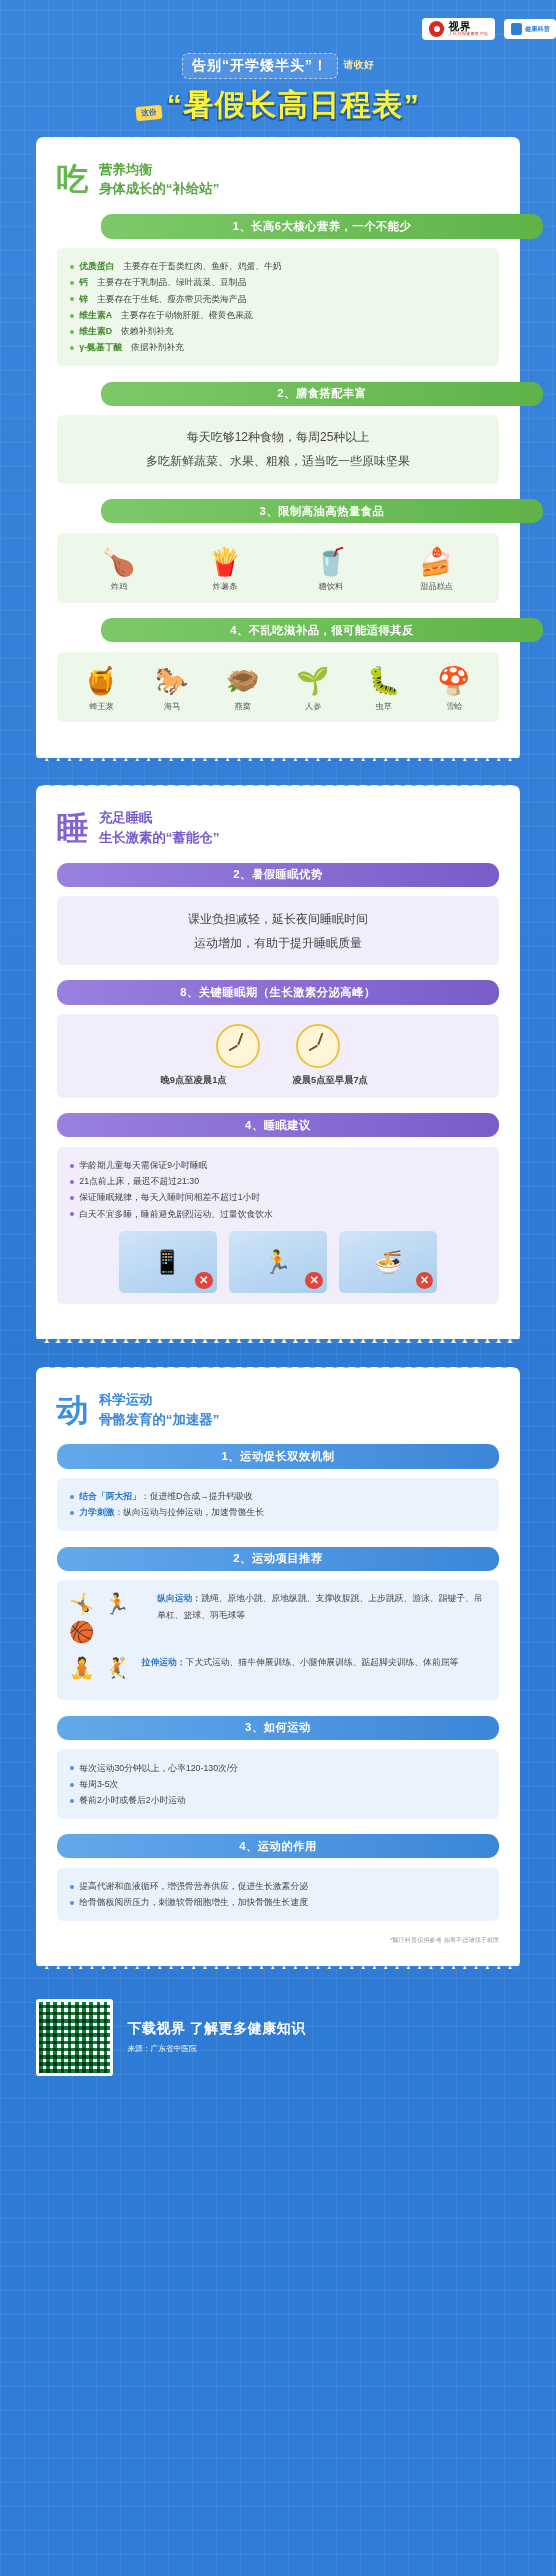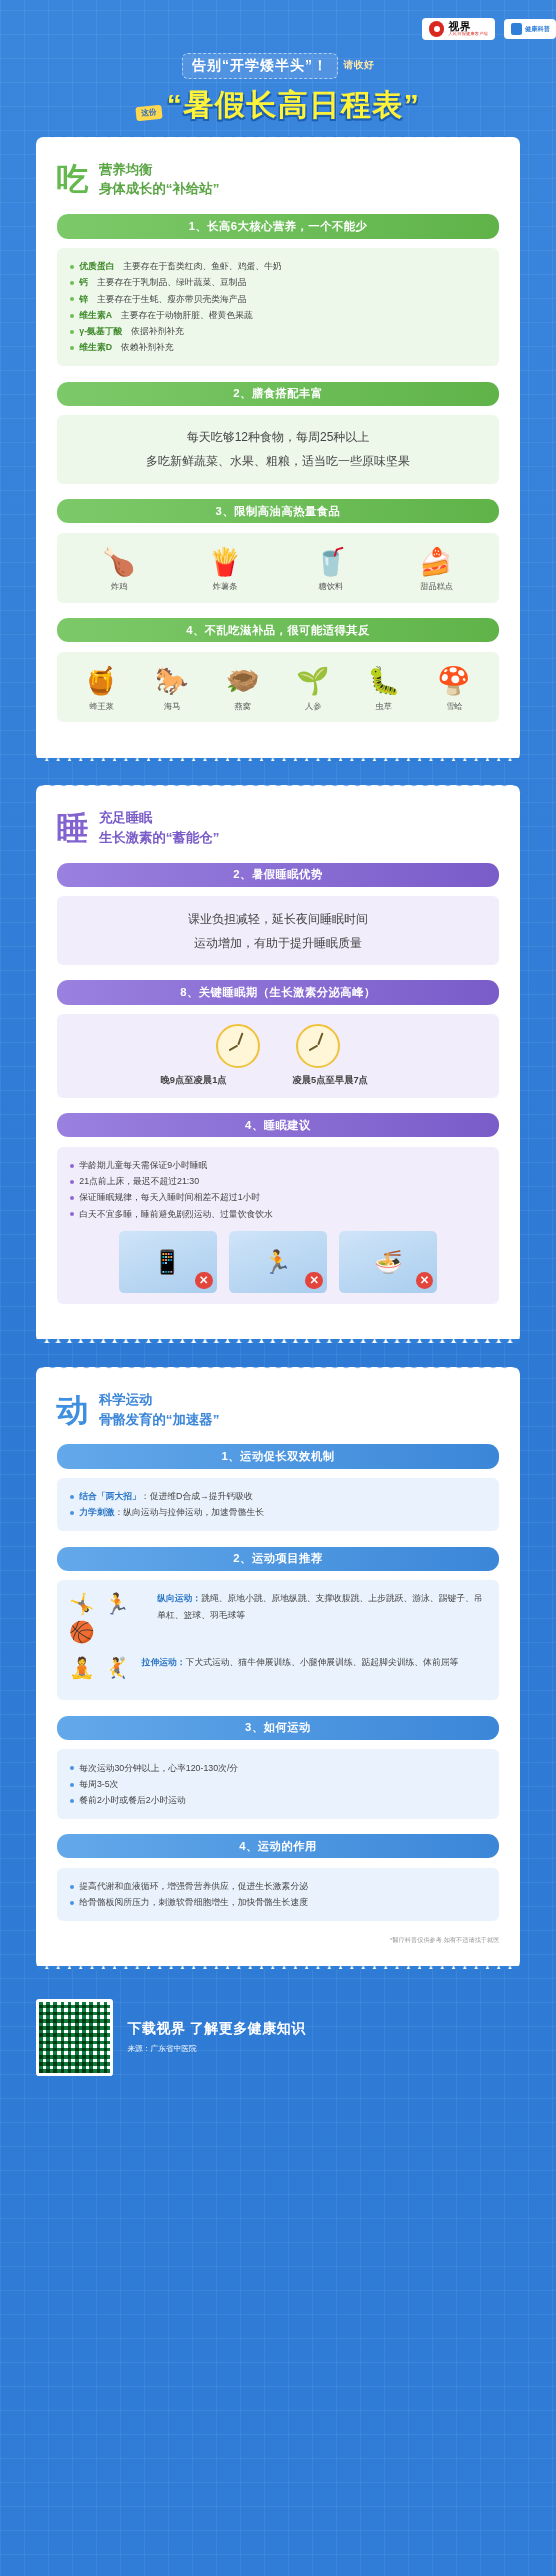--- a/index.html
+++ b/index.html
@@ -160,21 +160,21 @@
     width: 100%;
     text-align: center;
     font-size: 11.3px;
     font-weight: bold;
     color: #ffffff;
     border-radius: 11.3px;
     padding: 4.6px 5.2px;
     margin-bottom: 9.3px;
     letter-spacing: 0.5px;
   }
-  .c-eat .block-title { background: linear-gradient(90deg,#7dc96a,#5fb348); }
+  .c-eat .block-title { background: linear-gradient(90deg,#7dc96a,#5fb348); margin-left: 44px; }
   .c-sleep .block-title { background: linear-gradient(90deg,#9a80df,#7a5cc9); }
   .c-move .block-title { background: linear-gradient(90deg,#63a9ea,#3b86d8); }
 
   .panel {
     border-radius: 6.2px;
     padding: 10.3px 12.4px;
   }
   .c-eat .panel { background: #eef8ea; }
   .c-sleep .panel { background: #f1edfb; }
   .c-move .panel { background: #eaf3fd; }
@@ -348,22 +348,22 @@
     </div>
 
     <div class="block">
       <div class="block-title">1、长高6大核心营养，一个不能少</div>
       <div class="panel">
         <ul class="list">
           <li><span class="lbl">优质蛋白</span>　<span>主要存在于畜类红肉、鱼虾、鸡蛋、牛奶</span></li>
           <li><span class="lbl">钙</span>　<span>主要存在于乳制品、绿叶蔬菜、豆制品</span></li>
           <li><span class="lbl">锌</span>　<span>主要存在于生蚝、瘦亦带贝壳类海产品</span></li>
           <li><span class="lbl">维生素A</span>　<span>主要存在于动物肝脏、橙黄色果蔬</span></li>
+          <li><span class="lbl">维生素D</span>　<span>依赖补剂补充</span></li>
           <li><span class="lbl">γ-氨基丁酸</span>　<span>依据补剂补充</span></li>
-          <li><span class="lbl">维生素D</span>　<span>依赖补剂补充</span></li>
         </ul>
       </div>
     </div>
 
     <div class="block">
       <div class="block-title">2、膳食搭配丰富</div>
       <div class="panel plain-lines">
         <p>每天吃够12种食物，每周25种以上</p>
         <p>多吃新鲜蔬菜、水果、粗粮，适当吃一些原味坚果</p>
       </div>

